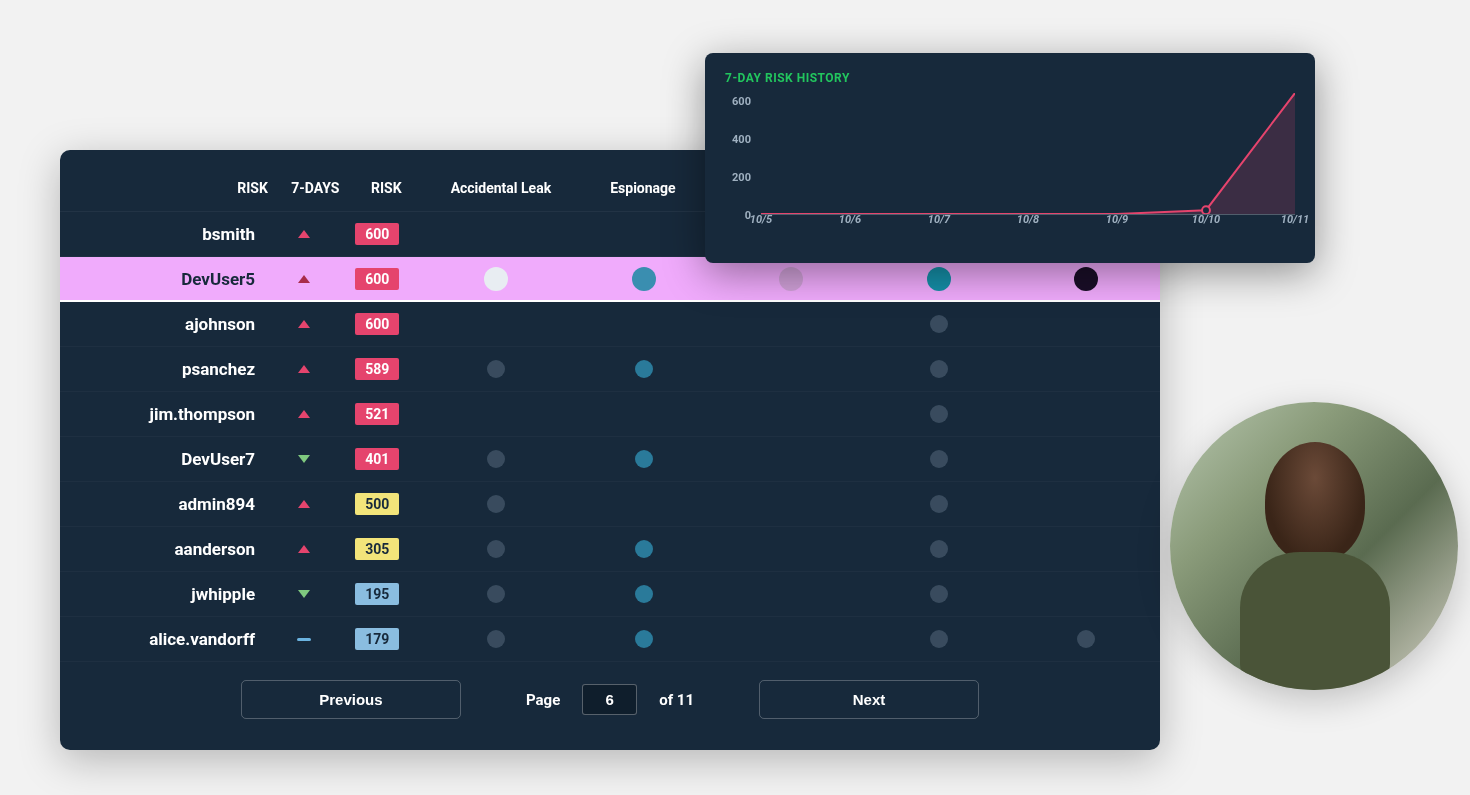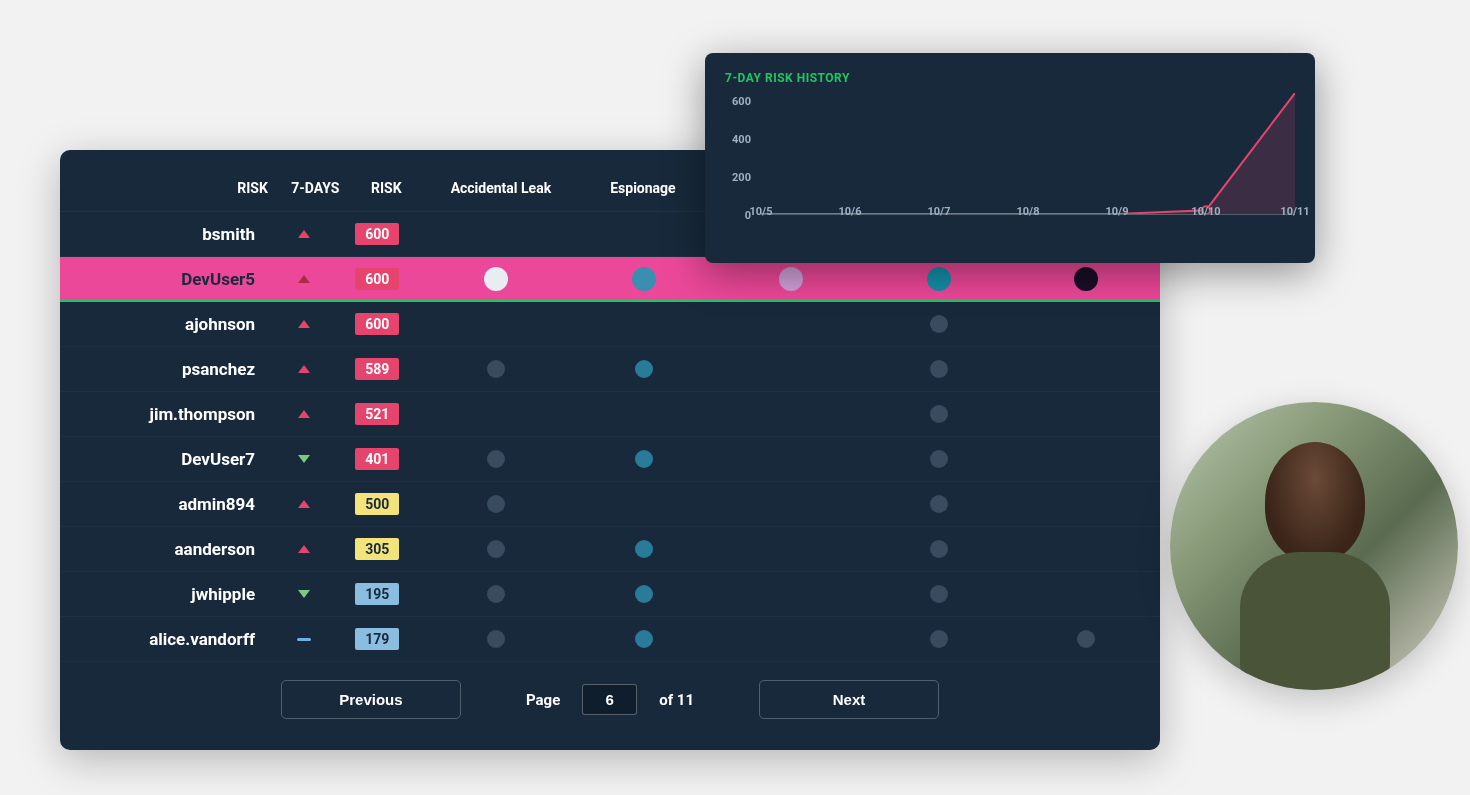--- a/index.html
+++ b/index.html
@@ -36,23 +36,23 @@
   .col-score { width: 95px; text-align: center; }
   .col-cat { width: 155px; text-align: center; }
   .data-row {
     display: flex;
     align-items: center;
     height: 45px;
     color: #fff;
     border-bottom: 1px solid rgba(255,255,255,0.03);
   }
   .data-row.selected {
-    background: #ec4899;
+    background: #f0abfc;
     color: #17293b;
-    border-bottom: 2px solid #22c55e;
+    border-bottom: 2px solid #ffffff;
   }
   .cell-name { width: 225px; text-align: right; padding-right: 20px; font-weight: 700; font-size: 17px; }
   .cell-7days { width: 60px; display:flex; justify-content:center; align-items:center; }
   .chev-up { width:0;height:0;border-left:6px solid transparent;border-right:6px solid transparent;border-bottom:8px solid #e5446d; }
   .chev-up.dark { border-bottom-color:#a82c4a; }
   .chev-down { width:0;height:0;border-left:6px solid transparent;border-right:6px solid transparent;border-top:8px solid #7fc97f; }
   .chev-flat { width:14px;height:3px;background:#6bb3e0;border-radius:2px; }
   .cell-score { width: 95px; display:flex; justify-content:center; }
   .score-badge {
     display:inline-block;
@@ -86,21 +86,21 @@
     color:#fff;
     font-weight:700;
   }
   .page-btn {
     background:transparent;
     border:1px solid rgba(255,255,255,0.25);
     color:#fff;
     font-weight:700;
     font-size:15px;
     padding:10px 0;
-    width:180px;
+    width:220px;
     border-radius:5px;
     cursor:pointer;
   }
   .page-ctrl { display:flex; align-items:center; gap:22px; font-size:15px; }
   .page-input {
     width:55px;
     background:#0f1e2c;
     border:1px solid rgba(255,255,255,0.3);
     color:#fff;
     text-align:center;
@@ -123,21 +123,21 @@
   }
   .chart-title { color:#22c55e; font-weight:700; font-size:12px; letter-spacing:0.5px; margin-bottom:8px; }
   .chart-area { position:relative; width:100%; height:140px; }
   .y-axis { position:absolute; left:0; top:0; bottom:18px; width:30px; }
   .y-tick { position:absolute; right:4px; color:#9fb0c0; font-size:11px; font-weight:700; transform:translateY(-50%); }
   .plot {
     position:absolute;
     left:36px; right:0; top:0; bottom:18px;
     border-bottom:1px solid rgba(255,255,255,0.25);
   }
-  .x-axis { position:absolute; left:36px; right:0; bottom:16px; height:16px; }
+  .x-axis { position:absolute; left:36px; right:0; bottom:8px; height:16px;font-style:italic; }
   .x-tick { position:absolute; color:#9fb0c0; font-size:11px; font-weight:700; transform:translateX(-50%); top:4px;}
   .chart-svg { width:100%; height:100%; }
   
   .avatar {
     position:absolute;
     left:1170px;
     top:402px;
     width:288px;
     height:288px;
     border-radius:50%;

